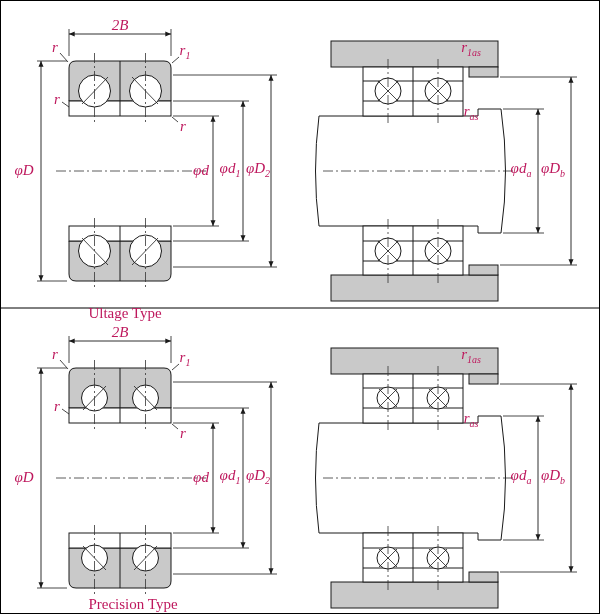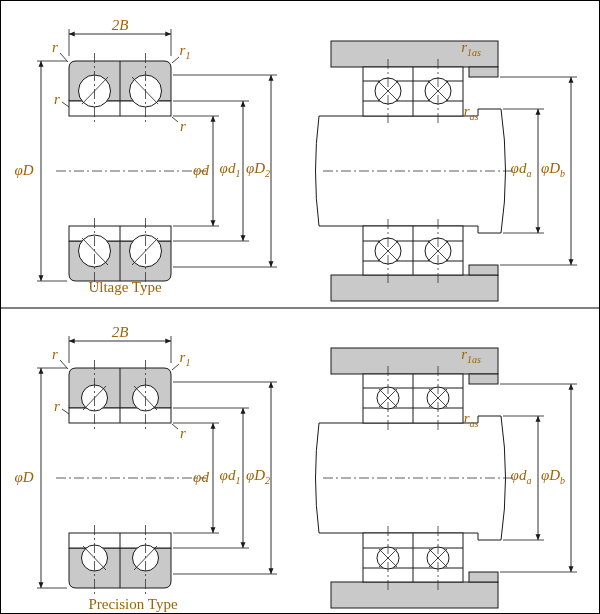--- a/index.html
+++ b/index.html
@@ -1,19 +1,19 @@
 <!DOCTYPE html>
 <html><head>
 <meta charset="utf-8">
 <style>
   html,body{margin:0;padding:0;background:#fff;}
   .page{
     position:relative;width:598px;height:612px;background:#fff;
     border:1px solid #000;overflow:hidden;
-    font-family:"Liberation Serif", serif;color:#a16207;
+    font-family:"Liberation Serif", serif;color:#be185d;
   }
   .page svg{position:absolute;left:0;top:0;}
   
   .gray{fill:#c9c9c9;stroke:#1a1a1a;stroke-width:1;}
   .wh{fill:#ffffff;stroke:#1a1a1a;stroke-width:1;}
   .ln{fill:none;stroke:#1a1a1a;stroke-width:1;}
   .thin{stroke-width:.8;}
   .cl{fill:none;stroke:#333;stroke-width:.8;stroke-dasharray:10 3 2 3;}
   .dim{fill:none;stroke:#1a1a1a;stroke-width:.9;}
   .divider{stroke:#000;stroke-width:1;}
@@ -148,21 +148,21 @@
   <div class="lbl" style="left:56px;top:98px"><span>r</span></div>
   <div class="lbl" style="left:182px;top:125px"><span>r</span></div>
   <div class="lbl" style="left:23px;top:169px"><span>φD</span></div>
   <div class="lbl" style="left:200px;top:169px"><span>φd</span></div>
   <div class="lbl" style="left:229px;top:169px"><span>φd</span><sub>1</sub></div>
   <div class="lbl" style="left:257px;top:169px"><span>φD</span><sub>2</sub></div>
   <div class="lbl" style="left:470px;top:48px"><span>r</span><sub>1as</sub></div>
   <div class="lbl" style="left:470px;top:112px"><span>r</span><sub>as</sub></div>
   <div class="lbl" style="left:520px;top:169px"><span>φd</span><sub>a</sub></div>
   <div class="lbl" style="left:552px;top:169px"><span>φD</span><sub>b</sub></div>
-  <div class="caption" style="left:124px;top:286px">Ultage Type</div>
+  <div class="caption" style="left:124px;top:312px">Ultage Type</div>
 
   <div class="lbl" style="left:119px;top:331px"><span>2B</span></div>
   <div class="lbl" style="left:54px;top:353px"><span>r</span></div>
   <div class="lbl" style="left:184px;top:358px"><span>r</span><sub>1</sub></div>
   <div class="lbl" style="left:56px;top:405px"><span>r</span></div>
   <div class="lbl" style="left:182px;top:432px"><span>r</span></div>
   <div class="lbl" style="left:23px;top:476px"><span>φD</span></div>
   <div class="lbl" style="left:200px;top:476px"><span>φd</span></div>
   <div class="lbl" style="left:229px;top:476px"><span>φd</span><sub>1</sub></div>
   <div class="lbl" style="left:257px;top:476px"><span>φD</span><sub>2</sub></div>

